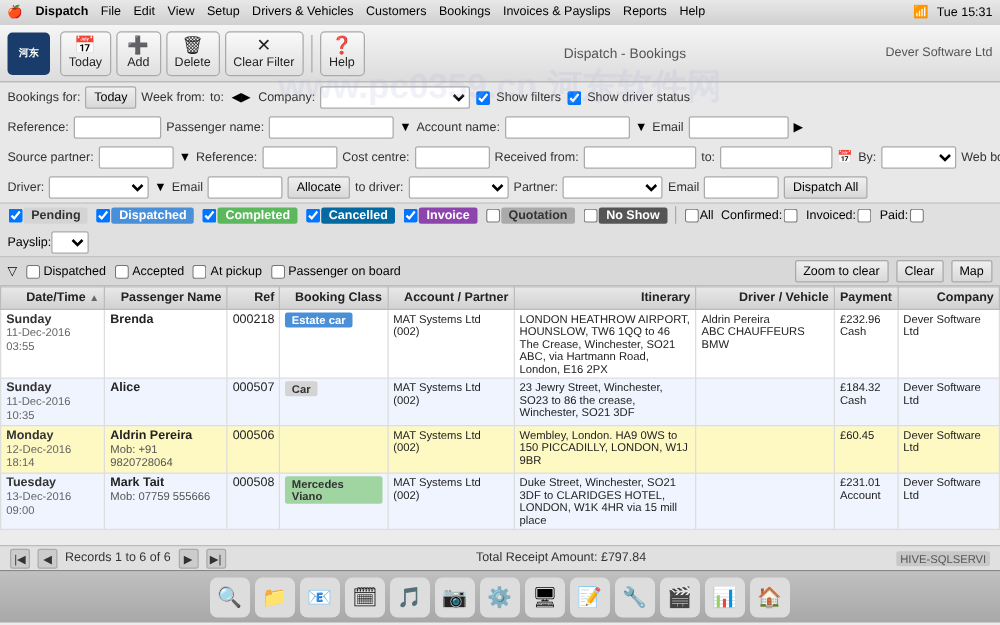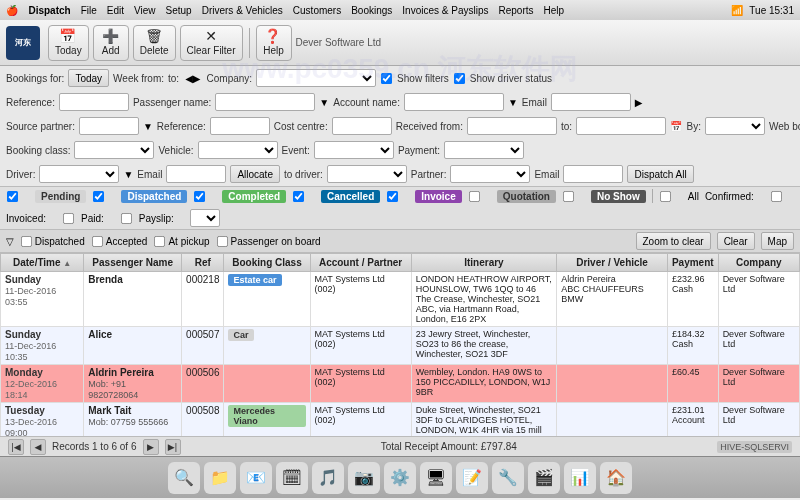--- a/index.html
+++ b/index.html
@@ -17,40 +17,40 @@
     .filter-label { color: #333; white-space: nowrap; }
     .filter-input { height: 18px; border: 1px solid #aaa; border-radius: 2px; background: #fff; padding: 0 3px; font-size: 10px; }
     .filter-date { width: 90px; }
     .filter-select { height: 18px; border: 1px solid #aaa; border-radius: 2px; background: #fff; font-size: 10px; }
     .filter-btn { height: 18px; background: linear-gradient(to bottom, #f0f0f0, #d8d8d8); border: 1px solid #aaa; border-radius: 2px; padding: 0 6px; font-size: 10px; cursor: pointer; }
     .filter-checkbox { transform: scale(0.85); }
     .filter-row { display: flex; align-items: center; gap: 4px; }
 
     
     #statusbar { background: #e0e0e0; border-bottom: 1px solid #bbb; padding: 2px 6px; display: flex; align-items: center; gap: 6px; font-size: 10px; flex-wrap: wrap; }
-    .status-item { display: flex; align-items: center; gap: 16px; }
+    .status-item { display: flex; align-items: center; gap: 0; }
     .status-badge { display: inline-block; padding: 1px 6px; border-radius: 2px; font-size: 10px; font-weight: bold; color: #fff; }
     .badge-pending { background: #d4d4d4; color: #333; }
     .badge-dispatched { background: #4a90d9; }
     .badge-completed { background: #5cb85c; }
     .badge-cancelled { background: #0369a1; }
     .badge-invoice { background: #8e44ad; }
     .badge-quotation { background: #aaa; color: #333; }
     .badge-noshow { background: #555; }
     .status-sep { width: 1px; height: 14px; background: #aaa; }
 
     
     #actionbar { background: #d8d8d8; border-bottom: 1px solid #bbb; padding: 2px 6px; display: flex; align-items: center; gap: 6px; font-size: 10px; }
     .action-check { display: flex; align-items: center; gap: 2px; }
 
     
     #table-container { overflow-y: auto; flex: 1; }
     table { width: 100%; border-collapse: collapse; font-size: 10px; }
     thead tr { background: linear-gradient(to bottom, #e8e8e8, #d0d0d0); }
-    thead th { padding: 3px 4px; border: 1px solid #bbb; text-align: center; font-weight: bold; color: #222; white-space: nowrap; }
+    thead th { padding: 3px 4px; border: 1px solid #bbb; text-align: right; font-weight: bold; color: #222; white-space: nowrap; }
     tbody tr { background: #fff; }
     tbody tr:nth-child(even) { background: #f5f5f5; }
     tbody td { padding: 2px 4px; border: 1px solid #ddd; vertical-align: top; color: #222; }
     .day-label { font-weight: bold; font-size: 10px; color: #333; }
     .time-label { font-size: 9px; color: #666; }
     .passenger-name { font-weight: bold; }
     .passenger-mob { color: #555; font-size: 9px; }
     .booking-class-badge { display: inline-block; padding: 1px 5px; border-radius: 2px; font-size: 9px; font-weight: bold; }
     .bc-estate { background: #4a90d9; color: #fff; }
     .bc-car { background: #d4d4d4; color: #333; }
@@ -127,20 +127,21 @@
     </button>
     <button class="tb-btn">
       <span class="tb-icon">✕</span>
       <span>Clear Filter</span>
     </button>
     <div class="tb-separator"></div>
     <button class="tb-btn">
       <span class="tb-icon">❓</span>
       <span>Help</span>
     </button>
+    <div style="flex:1; text-align:center; font-size:11px; color:#555;">Dispatch - Bookings</div>
     <div style="font-size:10px; color:#555;">Dever Software Ltd</div>
   </div>
 
   <div class="content-area">
 
     <div id="filterbar">
       <div class="filter-row">
         <span class="filter-label">Bookings for:</span>
         <button class="filter-btn">Today</button>
         <span class="filter-label">Week from:</span>
@@ -176,30 +177,20 @@
         <input class="filter-input" type="text" style="width: 60px;">
         <span class="filter-label">Received from:</span>
         <input class="filter-input filter-date" type="text" style="">
         <span class="filter-label">to:</span>
         <input class="filter-input filter-date" type="text" style="">
         <span>📅</span>
         <span class="filter-label">By:</span>
         <select class="filter-select" style="width:60px;"><option></option></select>
         <span class="filter-label">Web booking:</span>
 
-      </div>
-      <div class="filter-row" style="margin-top:2px;">
-        <span class="filter-label">Booking class:</span>
-        <select class="filter-select" style="width:80px;"><option></option></select>
-        <span class="filter-label">Vehicle:</span>
-        <select class="filter-select" style="width:80px;"><option></option></select>
-        <span class="filter-label">Event:</span>
-        <select class="filter-select" style="width:80px;"><option></option></select>
-        <span class="filter-label">Payment:</span>
-        <select class="filter-select" style="width:80px;"><option></option></select>
       </div>
       <div class="filter-row" style="margin-top:2px;justify-content:space-between;">
         <span class="filter-label">Driver:</span>
         <select class="filter-select" style="width:80px;"><option></option></select>
         <span>▼</span>
         <span class="filter-label">Email</span>
         <input class="filter-input" type="text" style="width: 60px;">
         <button class="filter-btn">Allocate</button>
         <span class="filter-label">to driver:</span>
         <select class="filter-select" style="width:80px;"><option></option></select>
@@ -318,21 +309,21 @@
               <td><span class="day-label">Sunday</span><br><span class="time-label">11-Dec-2016 10:35</span></td>
               <td><span class="passenger-name">Alice</span></td>
               <td>000507</td>
               <td><span class="booking-class-badge bc-car">Car</span></td>
               <td style="font-size: 9px;">MAT Systems Ltd (002)</td>
               <td class="itinerary">23 Jewry Street, Winchester, SO23 to 86 the crease, Winchester, SO21 3DF</td>
               <td class="driver"></td>
               <td class="payment">£184.32<br>Cash</td>
               <td class="company">Dever Software Ltd</td>
             </tr>
-            <tr style="background: #fca5a5; border-radius: 16px;">
+            <tr style="background: #fef9c3; border-radius: 16px;">
               <td><span class="day-label">Monday</span><br><span class="time-label">12-Dec-2016 18:14</span></td>
               <td><span class="passenger-name">Aldrin Pereira</span><br><span class="passenger-mob">Mob: +91 9820728064</span></td>
               <td>000506</td>
               <td></td>
               <td style="font-size: 9px;">MAT Systems Ltd (002)</td>
               <td class="itinerary">Wembley, London. HA9 0WS to 150 PICCADILLY, LONDON, W1J 9BR</td>
               <td class="driver"></td>
               <td class="payment">£60.45</td>
               <td class="company">Dever Software Ltd</td>
             </tr>

